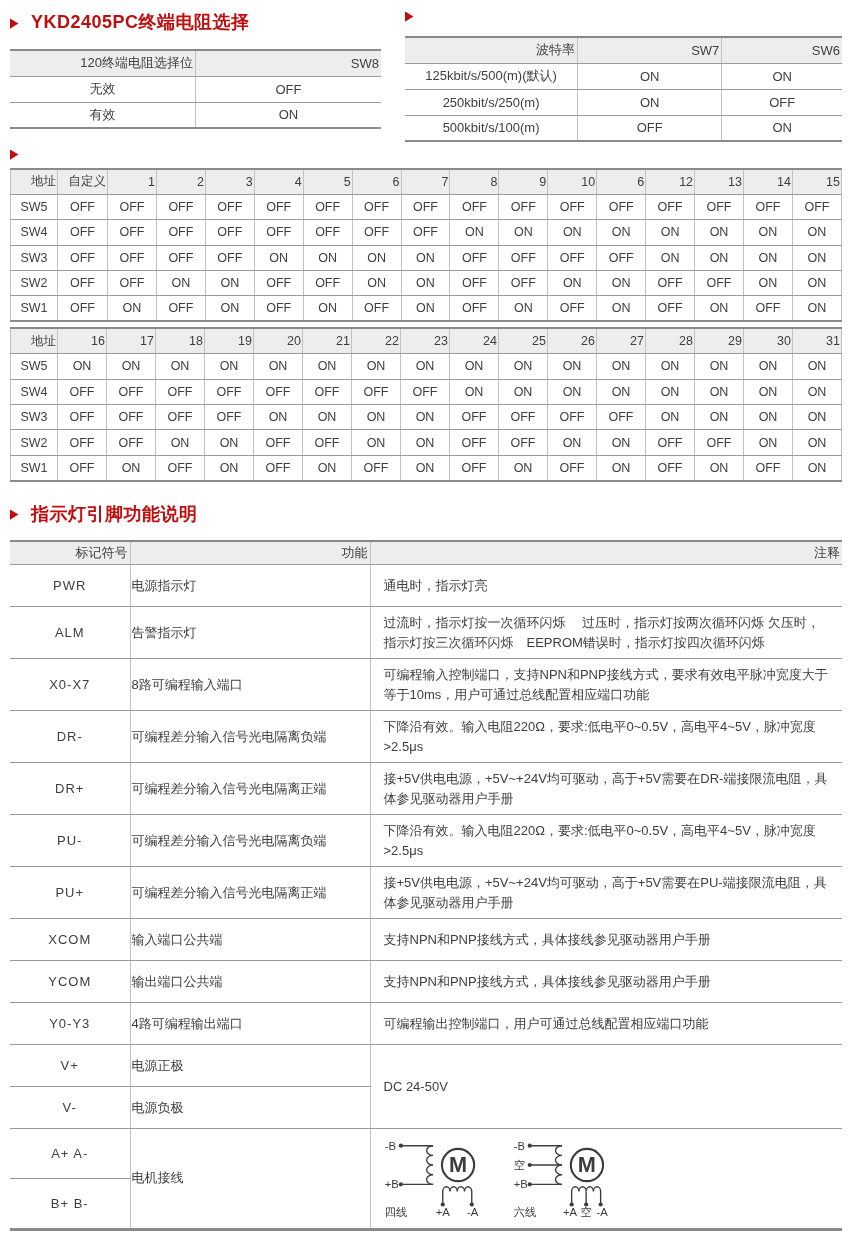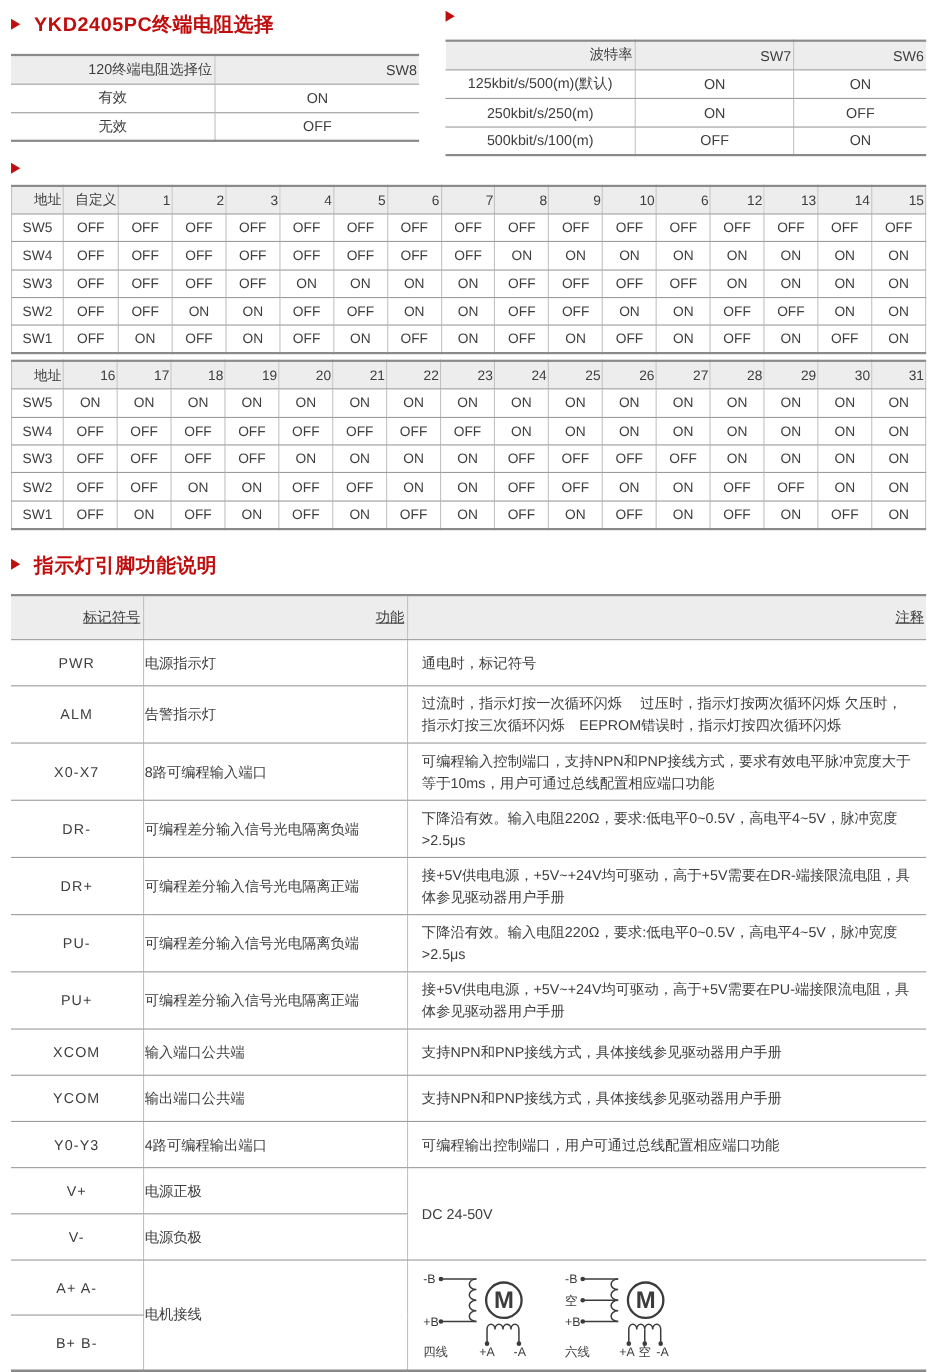--- a/index.html
+++ b/index.html
@@ -55,21 +55,21 @@
   .address-sec{margin-top:6px;}
   .addr th,.addr td{font-size:12.5px;height:25.4px;padding:0 1px;}
   .addr th:first-child{width:47px;}
   #addr-table-1 thead th:nth-child(2){width:50px;font-family:Liberation Mono, monospace;}
   #addr-table-2{margin-top:5px;}
 
   
   .pins-sec{margin-top:20px;}
   .pins-sec .sec-title{margin-bottom:14px;}
   .pins{border-bottom:3px solid var(--line-outer);}
-  .pins thead th{height:41px;text-decoration:underline;}
+  .pins thead th{height:24px;}
   .pins thead th:nth-child(1){width:120px;}
   .pins thead th:nth-child(2){width:240px;}
   .pins td{white-space:normal;}
   .pins td.sym{height:42px;letter-spacing:1px;}
   .pins td.func{text-align:left;padding:4px 6px 4px 1px;}
   .pins td.note{text-align:left;padding:6px 13px;line-height:1.5;}
   .pins td.diag{padding:3px 0 3px 12px;}
 
   
   .motor-svg line,.motor-svg path{stroke:#3c3c3c;stroke-width:1.7;fill:none;}
@@ -92,26 +92,26 @@
       </h2>
       <table id="terminal-table" class="grid edge-free">
           <thead>
             <tr>
               <th>120终端电阻选择位</th>
               <th>SW8</th>
             </tr>
           </thead>
           <tbody>
             <tr>
+              <td>无效</td>
+              <td>OFF</td>
+            </tr>
+            <tr>
               <td>有效</td>
               <td>ON</td>
-            </tr>
-            <tr>
-              <td>无效</td>
-              <td>OFF</td>
             </tr>
           </tbody>
         </table>
     </section>
 
     <section class="col-right">
       <h2 class="sec-title">
         <span class="bullet">▶</span>
       </h2>
       <table id="baud-table" class="grid edge-free baud-tbl">
@@ -399,21 +399,21 @@
           <tr>
             <th>标记符号</th>
             <th>功能</th>
             <th>注释</th>
           </tr>
         </thead>
         <tbody>
           <tr>
             <td class="sym">PWR</td>
             <td class="func">电源指示灯</td>
-            <td class="note">通电时，标记符号</td>
+            <td class="note">通电时，指示灯亮</td>
           </tr>
           <tr>
             <td class="sym">ALM</td>
             <td class="func">告警指示灯</td>
             <td class="note">过流时，指示灯按一次循环闪烁　 过压时，指示灯按两次循环闪烁 欠压时，指示灯按三次循环闪烁　EEPROM错误时，指示灯按四次循环闪烁</td>
           </tr>
           <tr>
             <td class="sym">X0-X7</td>
             <td class="func">8路可编程输入端口</td>
             <td class="note">可编程输入控制端口，支持NPN和PNP接线方式，要求有效电平脉冲宽度大于等于10ms，用户可通过总线配置相应端口功能</td>

